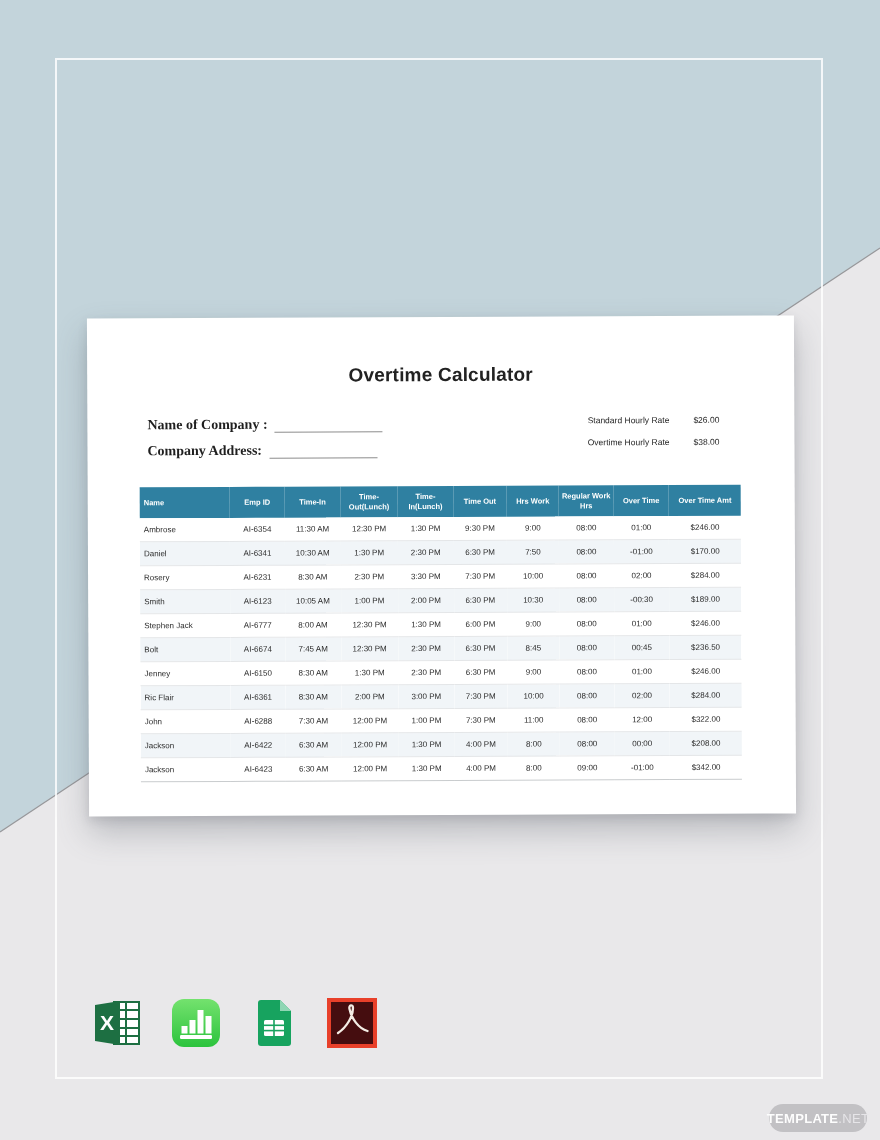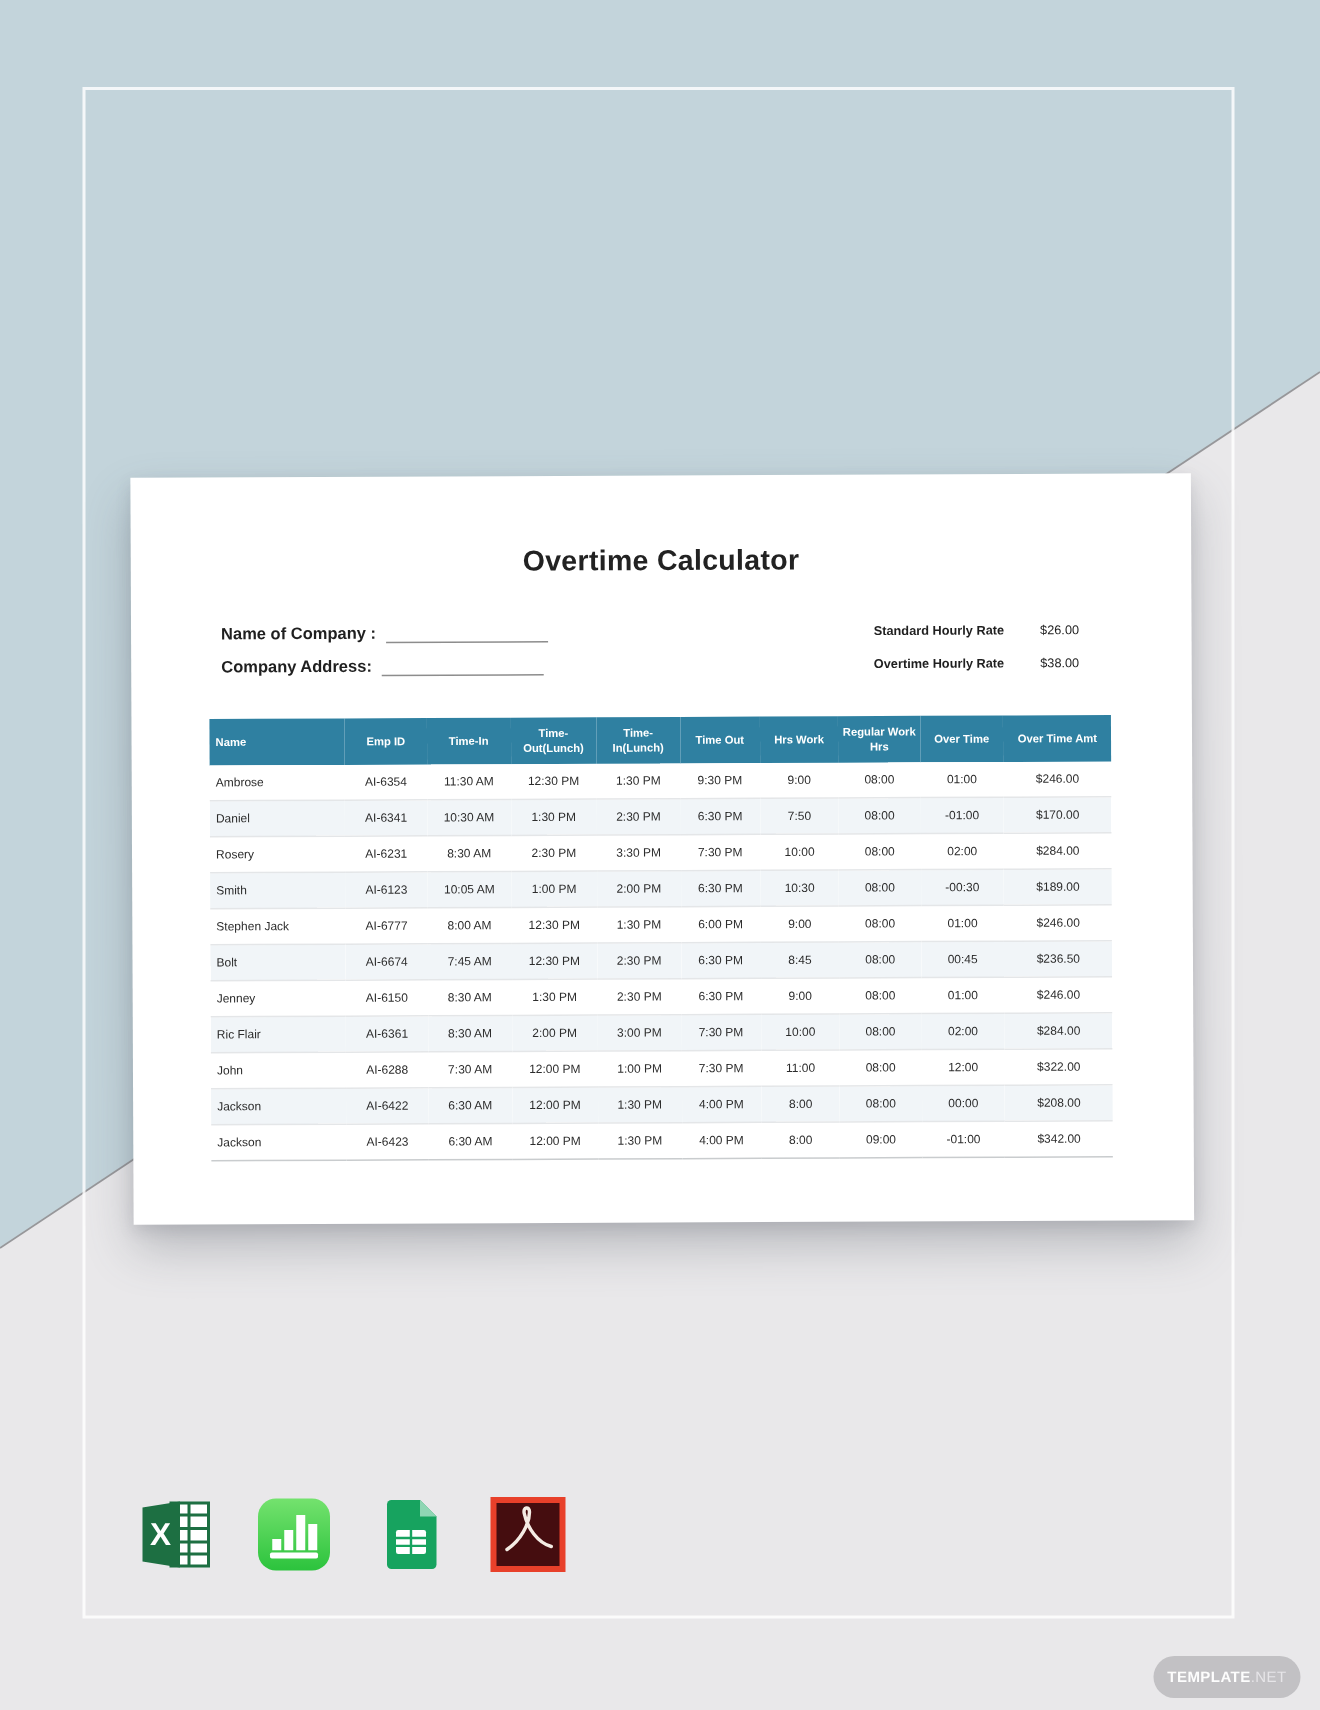--- a/index.html
+++ b/index.html
@@ -33,24 +33,24 @@
   }
   .doc-title {
     margin-top:47px; text-align:center;
     font-size:19px; font-weight:700; color:#222; letter-spacing:.2px;
   }
   .fields {
     margin-top:30px; display:flex; justify-content:space-between;
     padding:0 75px 0 60px;
   }
   .field-row { display:flex; align-items:flex-end; margin-bottom:10px; }
-  .field-label { font-size:11px; font-weight:700; color:#1f1f1f; white-space:nowrap; }
+  .field-label { font-size:14px; font-weight:700; color:#1f1f1f; white-space:nowrap;font-family:Liberation Serif, serif; }
   .field-line { width:108px; height:11px; border-bottom:1.3px solid #8d8d8d; margin-left:7px; }
   .rate-row { display:flex; justify-content:flex-end; align-items:baseline; margin-bottom:12px; }
-  .rate-label { font-size:8.5px; font-weight:700; color:#1f1f1f; white-space:nowrap; }
+  .rate-label { font-size:8.5px; font-weight:400; color:#1f1f1f; white-space:nowrap; }
   .rate-value { font-size:8.5px; color:#1f1f1f; margin-left:23px; min-width:27px;text-align:right; }
   
   .table-wrap { margin:18px 0 0 52px; width:601px; }
   table { border-collapse:collapse; width:601px; table-layout:fixed; }
   thead th {
     background:#2f80a1; color:#fff; font-size:7.5px; font-weight:700;
     height:27px; padding:2px 2px; line-height:1.3; text-align:center; vertical-align:middle;
   }
   tbody td {
     font-size:8px; color:#2c2c2c; height:23px; text-align:center; padding:0 2px;
@@ -61,21 +61,21 @@
   tbody tr:last-child { border-bottom:1px solid #c9ccce; }
   thead th:first-child, tbody td:first-child { text-align:left; padding-left:4px; }
   
   .footer-icons { position:absolute; left:92px; top:997px; display:flex; gap:26px; }
   .app-icon { width:52px; height:52px; cursor:pointer; }
   
   .badge {
     position:absolute; left:769px; top:1104px; width:98px; height:28px;
     border-radius:14px; background:rgba(190,189,192,.92);
     display:flex; align-items:center; justify-content:center;
-    font-size:10px; letter-spacing:.3px; user-select:none;
+    font-size:13px; letter-spacing:.3px; user-select:none;
   }
   .badge b { color:#fdfdfd; font-weight:700; }
   .badge span { color:#e6e5e8; font-weight:400; }
 </style>
 </head>
 <body>
 
 <div class="bg-blue"></div>
 <div class="bg-gray-sheen"></div>
 <svg class="diag" width="880" height="1140">

